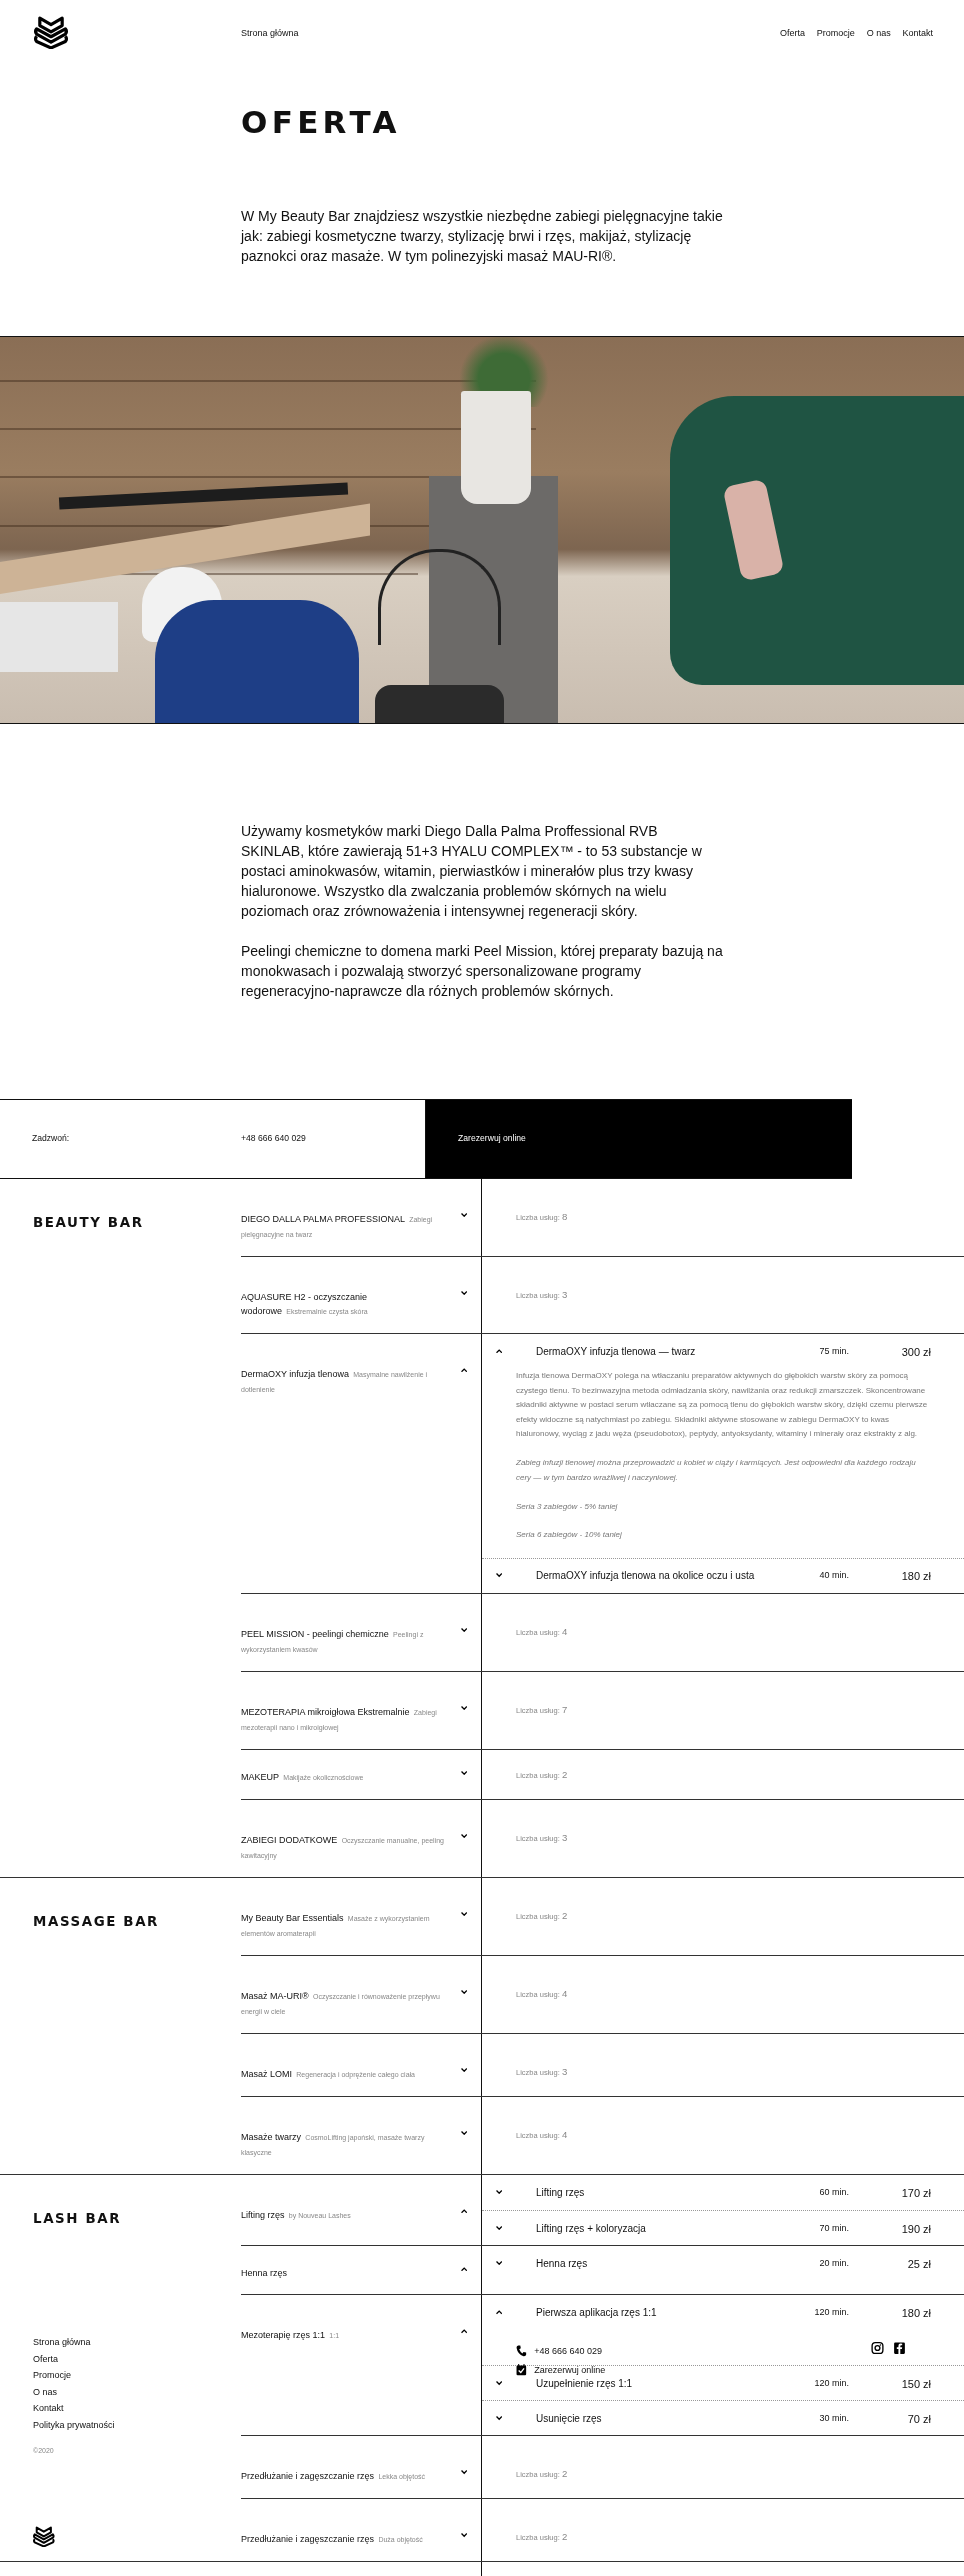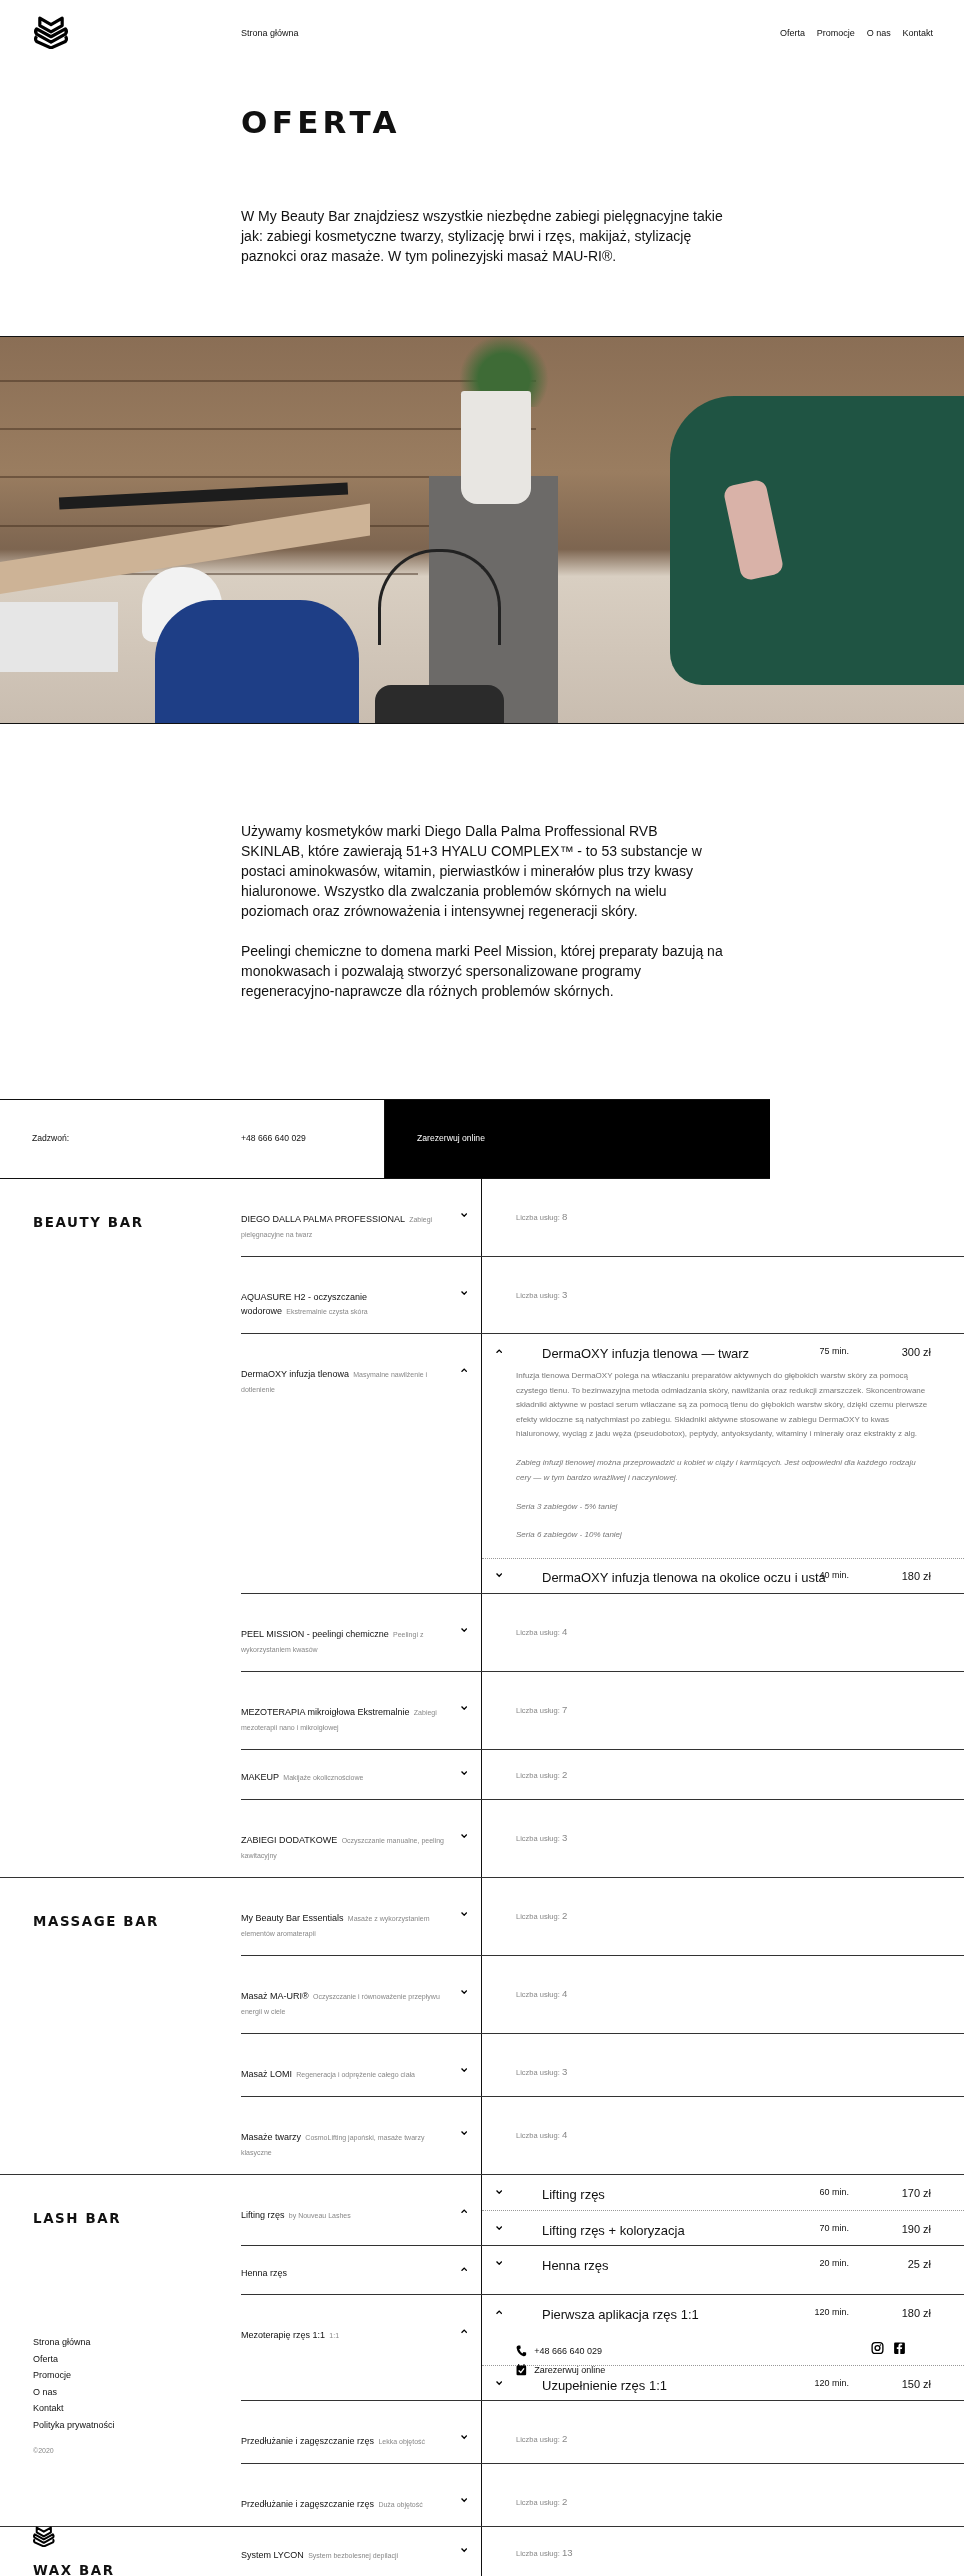--- a/index.html
+++ b/index.html
@@ -28,21 +28,21 @@
   .hero .cabinet { position: absolute; left: 429px; top: 139px; width: 129px; height: 284px; background: #6c6a68; }
   .hero .plant-pot { position: absolute; left: 461px; top: 54px; width: 70px; height: 113px; background: #e8e6e2; border-radius: 3.2px 3.2px 16px 16px; }
   .hero .leaves { position: absolute; left: 456px; top: 0; width: 96px; height: 70px; background: radial-gradient(circle at 50% 60%, #3e6b36 0%, #3e6b36 40%, transparent 70%); }
   .hero .lamp-arm { position: absolute; left: 59px; top: 153px; width: 289px; height: 11.8px; background: #1d1d1d; transform: rotate(-3deg); }
   .hero .nail-lamp { position: absolute; left: 142px; top: 230px; width: 80px; height: 75px; background: #f2f2f2; border-radius: 38px 38px 10.7px 10.7px; }
   .hero .side-table { position: absolute; left: 378px; top: 212px; width: 123px; height: 96px; border: 3.2px solid #222; border-radius: 59px 59px 0 0; border-bottom: none; }
   .hero .side-tray { position: absolute; left: 375px; top: 348px; width: 129px; height: 70px; background: #2b2b2b; border-radius: 16px; }
   .hero .towel { position: absolute; left: 0; top: 265px; width: 118px; height: 70px; background: #e6e6e6; }
 
   
-  .contact-bar { position: absolute; left: 0; top: 1099px; width: 770px; height: 80px; border-top: 1.6px solid #111; border-bottom: 1.6px solid #111; display: flex; }
+  .contact-bar { position: absolute; left: 0; top: 1099px; width: 852px; height: 80px; border-top: 1.6px solid #111; border-bottom: 1.6px solid #111; display: flex; }
   .contact-left { width: 482px; height: 100%; position: relative; border-right: 0.5px solid #111; }
   .contact-label { position: absolute; left: 32px; top: 33px; font-size: 8.6px; }
   .contact-phone { position: absolute; left: 241px; top: 33px; font-size: 8.6px; color: #111; text-decoration: none; }
   .reserve-btn { width: 482px; height: 100%; background: #000; color: #fff; position: relative; cursor: pointer; }
   .reserve-btn span { position: absolute; left: 32px; top: 33px; font-size: 8.6px; }
 
   
   .services { position: absolute; left: 0; top: 1179px; width: 965px; }
   .section { position: relative; border-bottom: 1.1px solid #333; display: flex; }
   .section-title { width: 241px; padding: 36px 0 0 33px; font-family: "DejaVu Sans", sans-serif; font-weight: bold; font-size: 13.4px; letter-spacing: 1.6px; }
@@ -56,21 +56,21 @@
   .chev { position: absolute; right: 11.8px; top: 31px; width: 10.7px; height: 10.7px; font-size: 7px; font-weight: bold; display: flex; align-items: center; justify-content: center; cursor: pointer; }
   .row-left.short .chev { top: 18px; }
   .row-right { width: 482px; position: relative; }
   .count { position: absolute; left: 34px; top: 32px; font-size: 7.5px; color: #888; }
   .count b { font-weight: normal; font-size: 9.6px; }
   .row-right.short .count { top: 19.3px; }
 
   .svc { position: relative; height: 35px; border-top: 1.1px dotted #999; }
   .svc.first { border-top: none; }
   .svc .s-chev { position: absolute; left: 11.8px; top: 11.8px; width: 10.7px; height: 10.7px; font-size: 7px; font-weight: bold; display: flex; align-items: center; justify-content: center; cursor: pointer; }
-  .svc .s-name { position: absolute; left: 36px; top: 11.8px; font-size: 13px; color: #111; padding-left: 24px; }
+  .svc .s-name { position: absolute; left: 30px; top: 11.8px; font-size: 10px; color: #111; padding-left: 24px; }
   .svc .s-time { position: absolute; right: 115px; top: 11.8px; font-size: 9px; color: #111; }
   .svc .s-price { position: absolute; right: 33px; top: 11.8px; font-size: 11px; color: #111; }
   .svc-desc { padding: 0 34px 15px 34px; font-size: 8px; color: #777; line-height: 14.5px; }
   .svc-desc p + p { margin-top: 14.5px; font-style: italic; }
 
   
   .footer { position: absolute; left: 0; top: 2299px; width: 965px; height: 277px; }
   .footer-links { position: absolute; left: 33px; top: 38px; display: flex; flex-direction: column; gap: 4.8px; font-size: 9px; }
   .footer-links a { color: #111; text-decoration: none; line-height: 11.8px; }
   .copyright { position: absolute; left: 33px; top: 148px; font-size: 7px; color: #888; }
@@ -398,20 +398,30 @@
             </div>
             <div class="svc">
               <span class="s-chev">
                 <svg width="6.4" height="4.3" viewBox="0 0 12 8">
                   <path d="M1 1 L6 6 L11 1" stroke="#000" stroke-width="2.5" fill="none"></path>
                 </svg>
               </span>
               <span class="s-name">Uzupełnienie rzęs 1:1</span>
               <span class="s-time">120 min.</span>
               <span class="s-price">150 zł</span>
+            </div>
+            <div class="svc">
+              <span class="s-chev">
+                <svg width="6.4" height="4.3" viewBox="0 0 12 8">
+                  <path d="M1 1 L6 6 L11 1" stroke="#000" stroke-width="2.5" fill="none"></path>
+                </svg>
+              </span>
+              <span class="s-name">Usunięcie rzęs</span>
+              <span class="s-time">30 min.</span>
+              <span class="s-price">70 zł</span>
             </div>
           </div>
         </div>
         <div class="row">
           <div class="row-left">
             <div class="cat-title"><span>Przedłużanie i zagęszczanie rzęs</span><span class="cat-sub">Lekka objętość</span></div>
             <span class="chev">
               <svg width="6.4" height="4.3" viewBox="0 0 12 8">
                 <path d="M1 1 L6 6 L11 1" stroke="#000" stroke-width="2.5" fill="none"></path>
               </svg>

